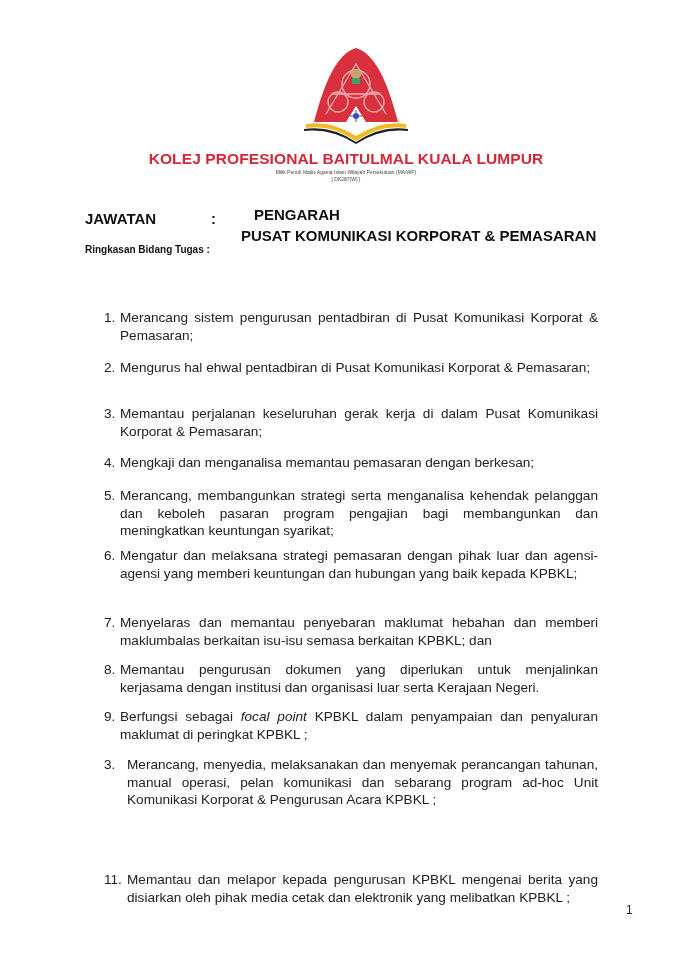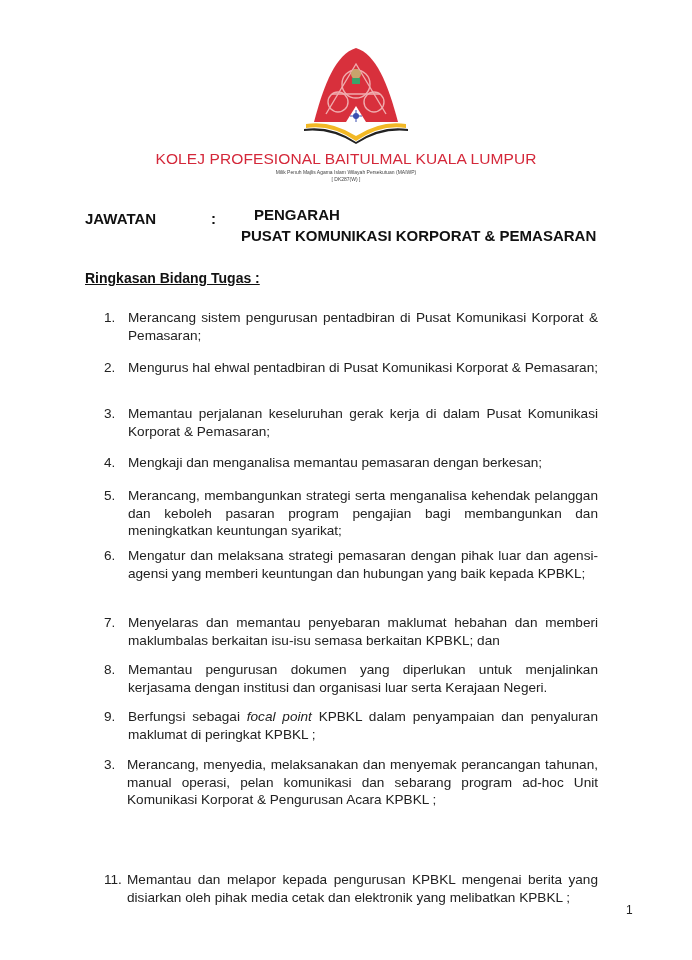--- a/index.html
+++ b/index.html
@@ -1,29 +1,29 @@
 <!DOCTYPE html>
 <html><head>
 <meta charset="utf-8">
 <style>
   html, body { margin: 0; padding: 0; background: #ffffff; }
   body { width: 692px; height: 960px; position: relative; overflow: hidden; font-family: "Liberation Sans", sans-serif; color: #1a1a1a; }
   .logo { position: absolute; left: 296px; top: 44px; width: 120px; height: 100px; }
-  .org-name { position: absolute; left: 0; width: 692px; top: 150px; text-align: center; color: #d4283a; font-weight: normal; font-size: 15.5px; letter-spacing: 0.1px; }
+  .org-name { position: absolute; left: 0; width: 692px; top: 150px; text-align: center; color: #d4283a; font-weight: bold; font-size: 15.5px; letter-spacing: 0.1px; }
   .org-sub { position: absolute; left: 0; width: 692px; top: 169px; text-align: center; font-size: 5px; color: #444; }
   .org-reg { position: absolute; left: 0; width: 692px; top: 176px; text-align: center; font-size: 5px; color: #444; }
   .hdr { position: absolute; font-weight: bold; font-size: 15px; color: #111; }
   .hdr-label { left: 85px; top: 210px; }
   .hdr-colon { left: 211px; top: 210px; }
   .hdr-val1 { left: 254px; top: 206px; }
   .hdr-val2 { left: 241px; top: 227px; }
-  .section-title { position: absolute; left: 85px; top: 270px; font-size: 14px; font-weight: bold; text-decoration: underline; color: #111; }
+  .section-title { position: absolute; left: 85px; top: 244px; font-size: 10px; font-weight: bold; color: #111; }
   .list-item { position: absolute; left: 104px; width: 494px; font-size: 13.6px; line-height: 17.5px; color: #222; }
   .list-item .num { position: absolute; left: 0; top: 0; }
-  .list-item .txt { display: block; margin-left: 24px; text-align: justify; }
+  .list-item .txt { display: block; margin-left: 16px; text-align: justify; }
   .list-item.two .txt { margin-left: 23px; }
   .page-num { position: absolute; left: 626px; top: 903px; font-size: 12px; color: #222; }
 </style>
 </head>
 <body>
 
 <div class="logo">
   <svg width="120" height="100" viewBox="0 0 120 100">
     <path d="M60 4 C40 10 28 40 18 78 L102 78 C92 40 80 10 60 4 Z" fill="#d8303c"></path>
     <g stroke="#f4c2c2" stroke-width="1.4" fill="none" opacity="0.85">

